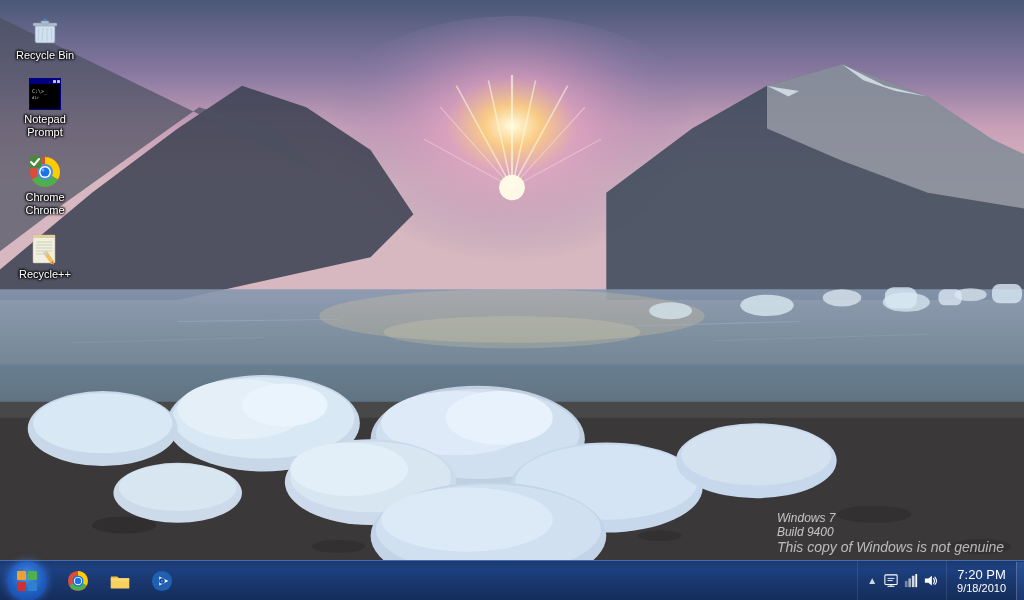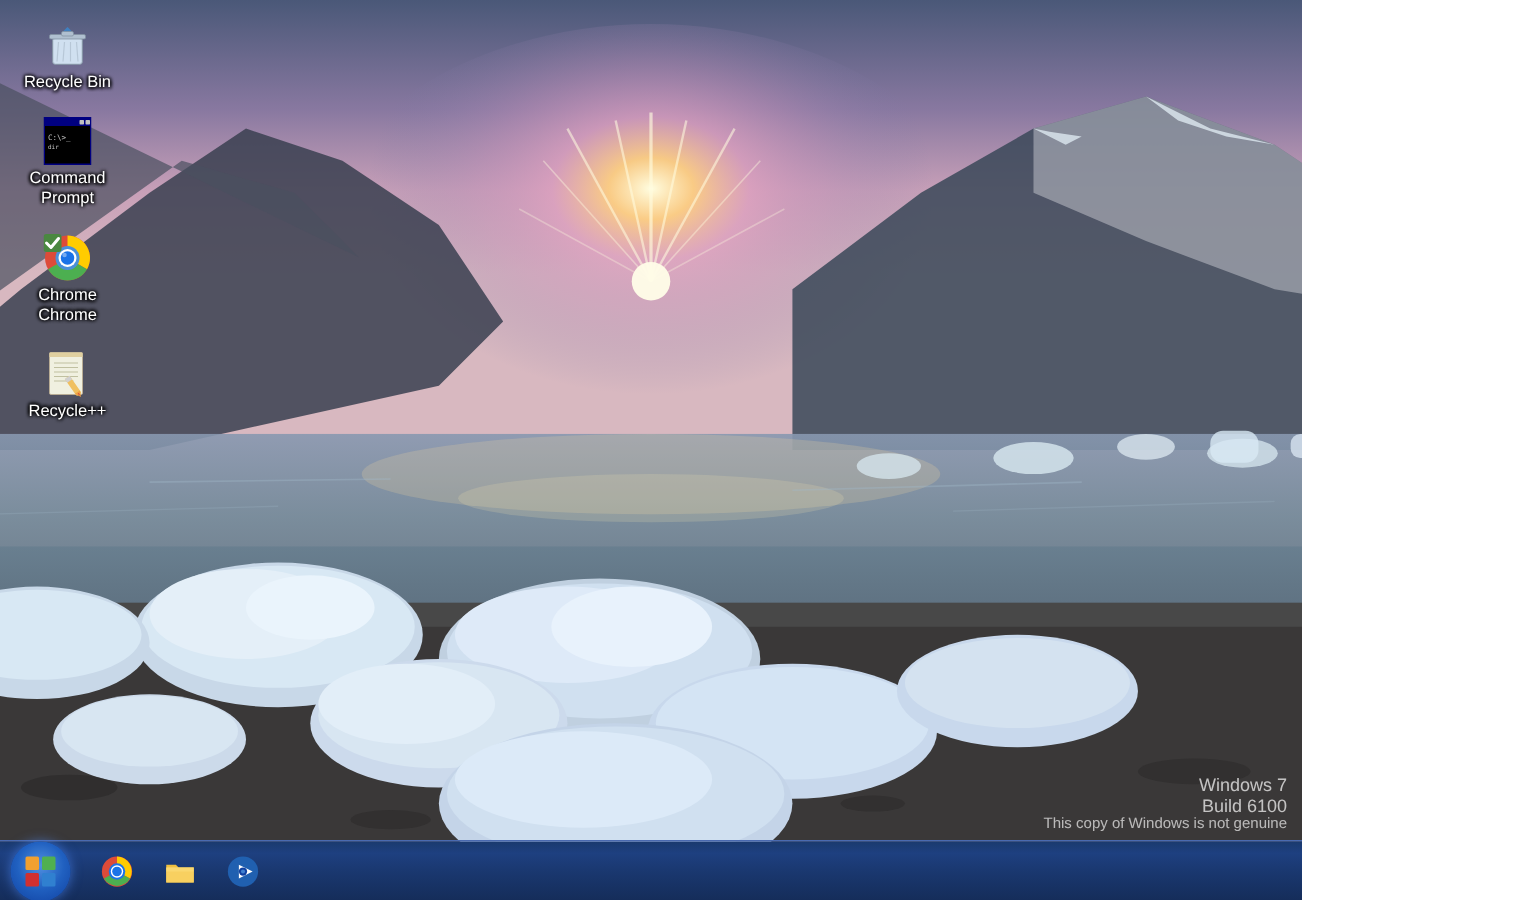--- a/index.html
+++ b/index.html
@@ -7,21 +7,21 @@
       width: 1024px;
       height: 600px;
       overflow: hidden;
       font-family: 'Segoe UI', Tahoma, sans-serif;
       position: relative;
       user-select: none;
     }
 
     
     #desktop {
-      width: 868px;
+      width: 1024px;
       height: 600px;
       position: relative;
       background: linear-gradient(
         180deg,
         #6b7a9e 0%,
         #8a7fa8 8%,
         #c4a8c0 15%,
         #d4b8c8 18%,
         #e8d0c8 22%,
         #d4c0b8 25%,
@@ -144,37 +144,37 @@
     #system-tray {
       margin-left: auto;
       display: flex;
       align-items: center;
       height: 40px;
     }
 
     #windows-watermark {
       position: absolute;
       bottom: 45px;
-      right: 10px;
-      text-align: right;
+      right: 20px;
+      font-style: italic;
     }
 
     #windows-watermark .wm-line1 {
       color: rgba(255,255,255,0.7);
       font-size: 12px;
     }
 
     #windows-watermark .wm-line2 {
       color: rgba(255,255,255,0.7);
       font-size: 12px;
     }
 
     #windows-watermark .wm-line3 {
       color: rgba(255,255,255,0.65);
-      font-size: 10px;
+      font-size: 14px;
     }
 
     #tray-icons {
       display: flex;
       align-items: center;
       gap: 2px;
       padding: 0 6px;
       height: 40px;
       border-left: 1px solid rgba(255,255,255,0.1);
     }
@@ -390,21 +390,21 @@
 
           <rect x="24" y="2" width="3" height="3" fill="#c0c0c0" rx="0.5"></rect>
           <rect x="28" y="2" width="3" height="3" fill="#c0c0c0" rx="0.5"></rect>
 
           <rect x="1" y="6" width="30" height="25" fill="#000000"></rect>
 
           <text x="3" y="15" font-family="monospace" font-size="5" fill="#c0c0c0">C:\&gt;_</text>
           <text x="3" y="21" font-family="monospace" font-size="4" fill="#c0c0c0">dir</text>
         </svg>
       </div>
-      <span class="icon-label">Command Prompt</span>
+      <span class="icon-label">Notepad Prompt</span>
     </div>
 
     <div class="desktop-icon">
       <div class="icon-img">
         <svg viewBox="0 0 32 32" width="32" height="32">
 
           <circle cx="16" cy="16" r="15" fill="#dd4b39"></circle>
 
           <path d="M16 1 A15 15 0 0 1 28.99 23.5 L16 16 Z" fill="#ffcc00"></path>
 
@@ -445,21 +445,21 @@
           <polygon points="19.5,29 20.5,29 20,31" fill="#d04040" transform="rotate(-35, 22, 24)"></polygon>
         </svg>
       </div>
       <span class="icon-label">Recycle++</span>
     </div>
 
   </div>
 
   <div id="windows-watermark">
     <div class="wm-line1">Windows 7</div>
-    <div class="wm-line2">Build 6100</div>
+    <div class="wm-line2">Build 9400</div>
     <div class="wm-line3">This copy of Windows is not genuine</div>
   </div>
 
   <div id="taskbar">
 
     <div id="start-button">
       <div class="start-orb">
         <svg viewBox="0 0 22 22" width="22" height="22">
           <rect x="1" y="1" width="9" height="9" fill="#f0a030" rx="1"></rect>
           <rect x="12" y="1" width="9" height="9" fill="#50b050" rx="1"></rect>
@@ -530,20 +530,24 @@
         <div class="tray-icon">
           <svg viewBox="0 0 16 16" width="14" height="14">
             <polygon points="1,5 5,5 9,2 9,13 5,10 1,10" fill="white"></polygon>
             <path d="M11 5 Q13 8 11 11" fill="none" stroke="white" stroke-width="1.2" stroke-linecap="round"></path>
             <path d="M12.5 3.5 Q16 8 12.5 12" fill="none" stroke="white" stroke-width="1.2" stroke-linecap="round"></path>
           </svg>
         </div>
 
       </div>
 
+      <div id="clock">
+        <span class="clock-time">7:20 PM</span>
+        <span class="clock-date">9/18/2010</span>
+      </div>
 
       <div id="show-desktop"></div>
 
     </div>
 
   </div>
 
 </div>
 
 </body></html>

